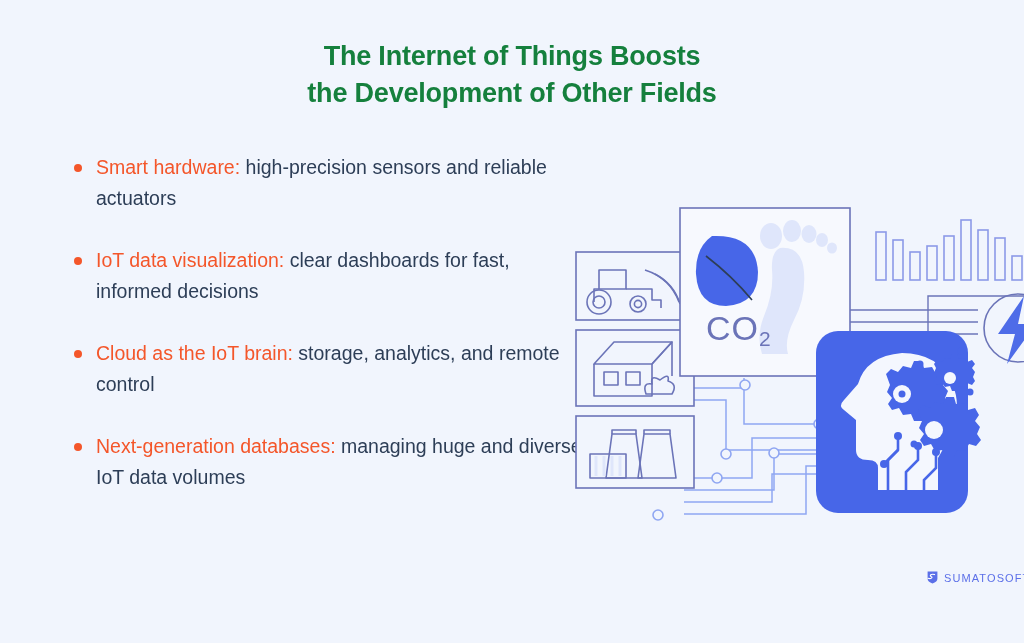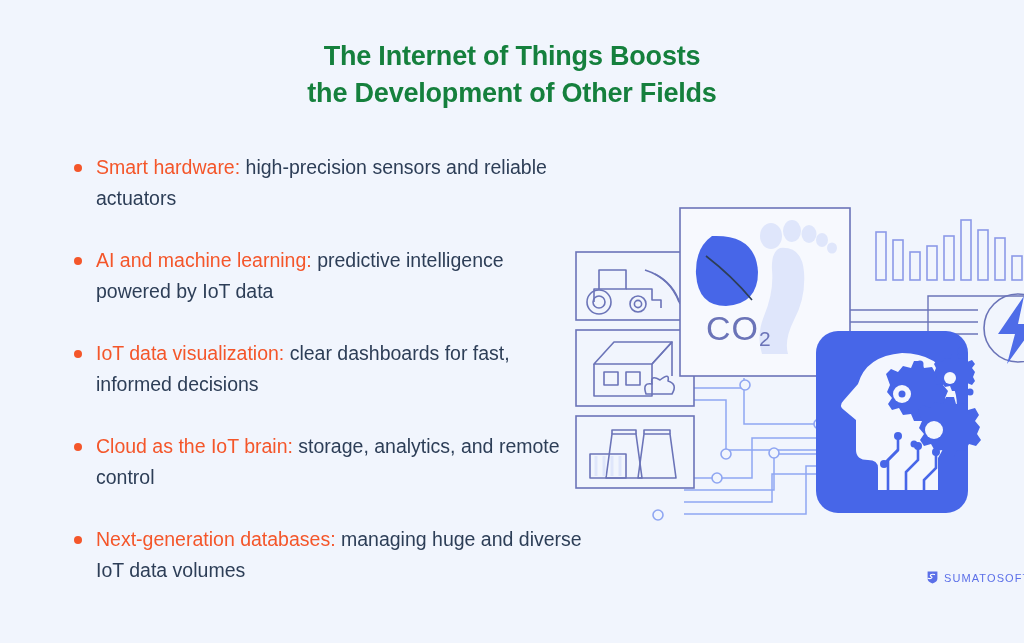--- a/index.html
+++ b/index.html
@@ -112,24 +112,20 @@
   </div>
 
   <div id="bullet-list">
 
     <div class="bullet-item">
       <span class="bullet-dot"></span>
       <span class="bullet-lead">Smart hardware:</span><span class="bullet-rest"> high-precision sensors and reliable actuators</span>
     </div>
 
 
-    <div class="bullet-item">
-      <span class="bullet-dot"></span>
-      <span class="bullet-lead">AI and machine learning:</span><span class="bullet-rest"> predictive intelligence powered by IoT data</span>
-    </div>
 
     <div class="bullet-item">
       <span class="bullet-dot"></span>
       <span class="bullet-lead">IoT data visualization:</span><span class="bullet-rest"> clear dashboards for fast, informed decisions</span>
     </div>
 
     <div class="bullet-item">
       <span class="bullet-dot"></span>
       <span class="bullet-lead">Cloud as the IoT brain:</span><span class="bullet-rest"> storage, analytics, and remote control</span>
     </div>

